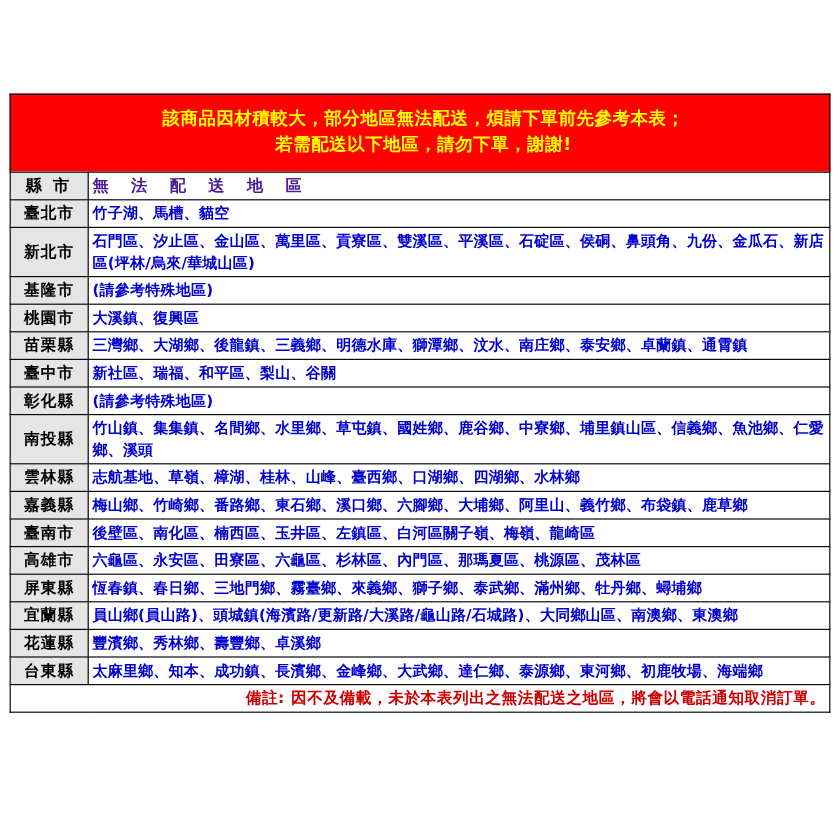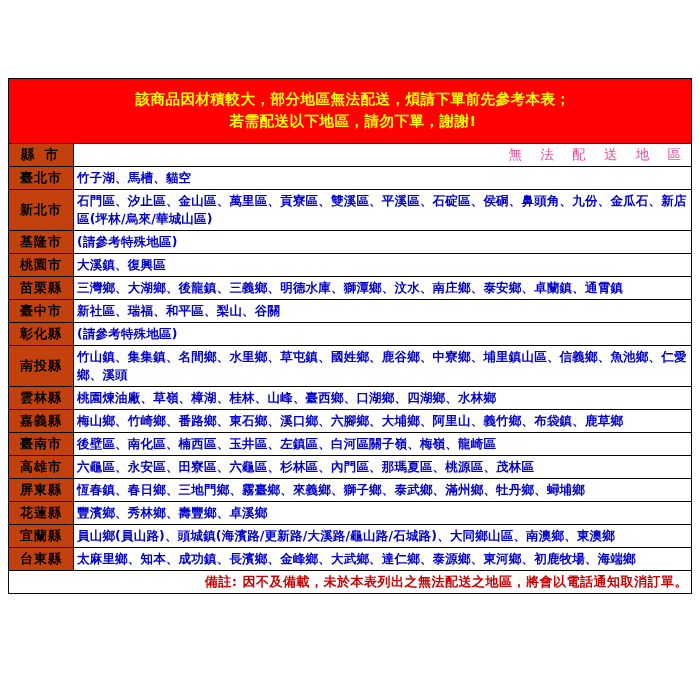--- a/index.html
+++ b/index.html
@@ -45,42 +45,43 @@
     border: 1px solid #0a0a0a;
     vertical-align: middle;
     padding: 2px 3px;
   }
   .col-region {
     width: 58px;
     text-align: center;
     font-weight: bold;
     font-size: 13px;
     color: #000000;
-    background: #c2410c;
+    background: #e5e5e5;
     letter-spacing: 1px;
+    font-family: Liberation Serif, serif;
   }
   .col-areas {
     font-size: 12.5px;
     color: #0000cc;
     font-weight: bold;
     letter-spacing: 0.2px;
     line-height: 1.35;
     padding-left: 5px;
   }
   .head-region {
     font-weight: bold;
     font-size: 13.5px;
     text-align: center;
     letter-spacing: 3px;
   }
   .head-areas {
-    font-weight: normal;
+    font-weight: bold;
     font-size: 13.5px;
-    text-align: right;
-    color: #ec4899;
+    text-align: left;
+    color: #4c1d95;
     letter-spacing: 7px;
   }
   tr.row-h { height: 22px; }
   tr.row-h2 { height: 28px; }
   .special-note {
     color: #0000cc;
     margin-top: 18px;
   }
   .note-row td {
     border: 1px solid #0a0a0a;
@@ -150,21 +151,21 @@
           <td class="col-areas special-note">(請參考特殊地區)</td>
         </tr>
 
         <tr class="row-h2">
           <td class="col-region">南投縣</td>
           <td class="col-areas multi">竹山鎮、集集鎮、名間鄉、水里鄉、草屯鎮、國姓鄉、鹿谷鄉、中寮鄉、埔里鎮山區、信義鄉、魚池鄉、仁愛鄉、溪頭</td>
         </tr>
 
         <tr class="row-h">
           <td class="col-region">雲林縣</td>
-          <td class="col-areas">桃園煉油廠、草嶺、樟湖、桂林、山峰、臺西鄉、口湖鄉、四湖鄉、水林鄉</td>
+          <td class="col-areas">志航基地、草嶺、樟湖、桂林、山峰、臺西鄉、口湖鄉、四湖鄉、水林鄉</td>
         </tr>
 
         <tr class="row-h">
           <td class="col-region">嘉義縣</td>
           <td class="col-areas">梅山鄉、竹崎鄉、番路鄉、東石鄉、溪口鄉、六腳鄉、大埔鄉、阿里山、義竹鄉、布袋鎮、鹿草鄉</td>
         </tr>
 
         <tr class="row-h">
           <td class="col-region">臺南市</td>
           <td class="col-areas">後壁區、南化區、楠西區、玉井區、左鎮區、白河區關子嶺、梅嶺、龍崎區</td>
@@ -174,30 +175,30 @@
           <td class="col-region">高雄市</td>
           <td class="col-areas">六龜區、永安區、田寮區、六龜區、杉林區、內門區、那瑪夏區、桃源區、茂林區</td>
         </tr>
 
         <tr class="row-h">
           <td class="col-region">屏東縣</td>
           <td class="col-areas">恆春鎮、春日鄉、三地門鄉、霧臺鄉、來義鄉、獅子鄉、泰武鄉、滿州鄉、牡丹鄉、蟳埔鄉</td>
         </tr>
 
         <tr class="row-h">
+          <td class="col-region">宜蘭縣</td>
+          <td class="col-areas">員山鄉(員山路)、頭城鎮(海濱路/更新路/大溪路/龜山路/石城路)、大同鄉山區、南澳鄉、東澳鄉</td>
+        </tr>
+
+        <tr class="row-h">
           <td class="col-region">花蓮縣</td>
           <td class="col-areas">豐濱鄉、秀林鄉、壽豐鄉、卓溪鄉</td>
         </tr>
 
         <tr class="row-h">
-          <td class="col-region">宜蘭縣</td>
-          <td class="col-areas">員山鄉(員山路)、頭城鎮(海濱路/更新路/大溪路/龜山路/石城路)、大同鄉山區、南澳鄉、東澳鄉</td>
-        </tr>
-
-        <tr class="row-h">
           <td class="col-region">台東縣</td>
           <td class="col-areas">太麻里鄉、知本、成功鎮、長濱鄉、金峰鄉、大武鄉、達仁鄉、泰源鄉、東河鄉、初鹿牧場、海端鄉</td>
         </tr>
 
 
 
         <tr class="note-row">
           <td colspan="2">備註: 因不及備載，未於本表列出之無法配送之地區，將會以電話通知取消訂單。</td>
         </tr>
       </tbody>

